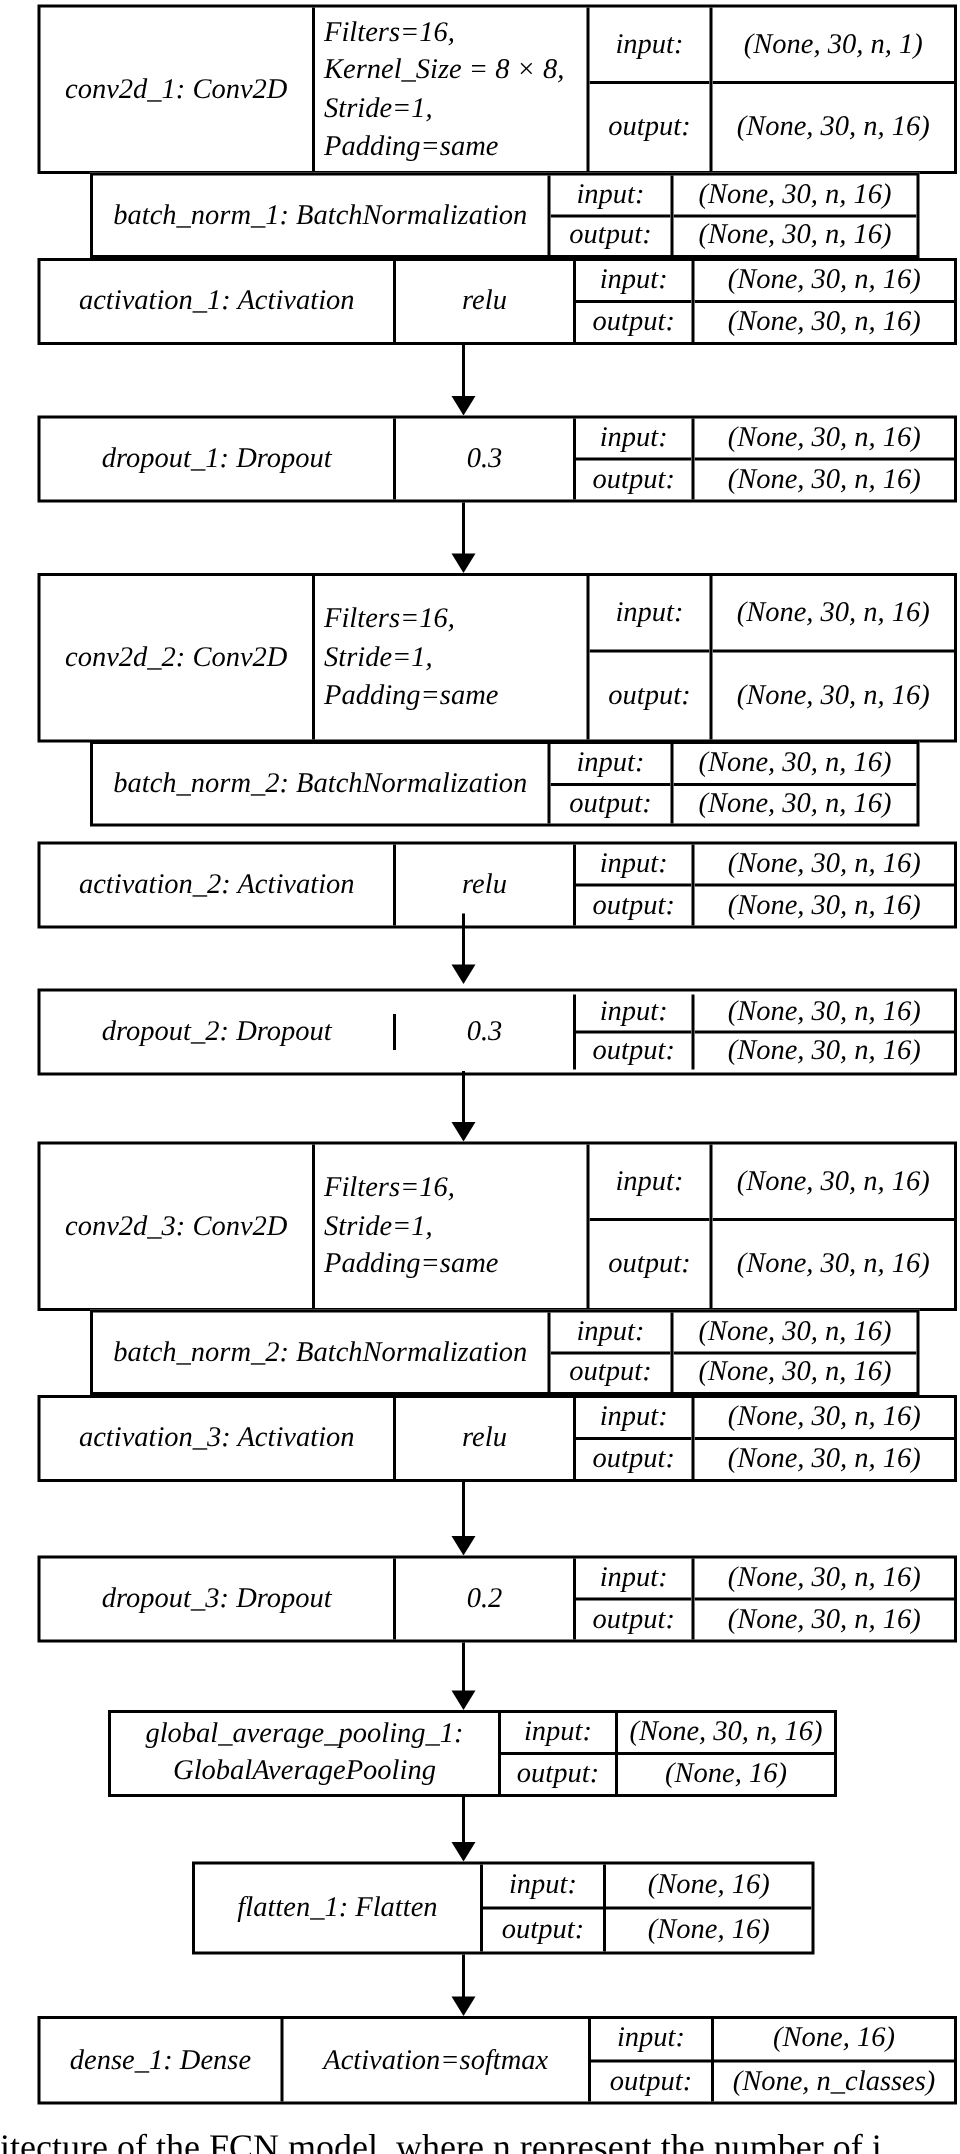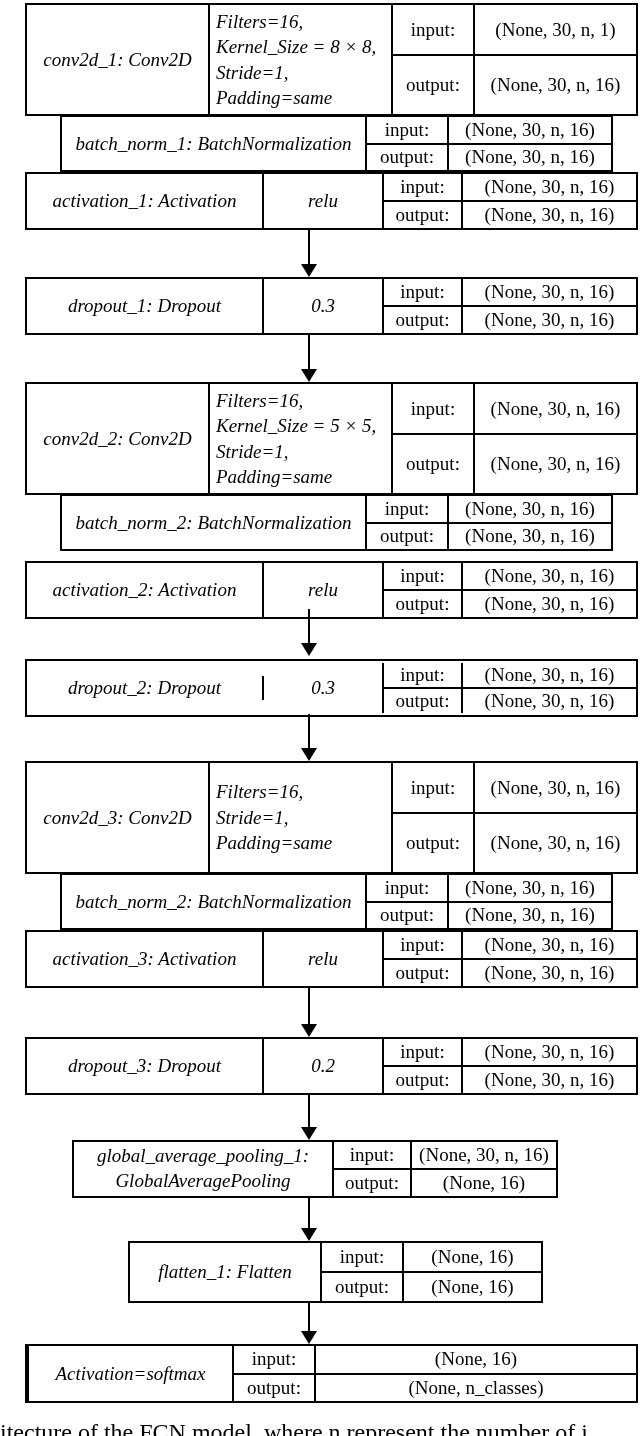--- a/index.html
+++ b/index.html
@@ -27,21 +27,21 @@
     overflow:hidden;
     font-style:italic;
   }
   .sep{border-left:2px solid #000;}
   .col{
     box-sizing:border-box;
     display:flex;flex-direction:column;
     overflow:hidden;
   }
   .col .in{border-bottom:2px solid #000;}
-  .col .in,.col .out{flex:1;display:flex;align-items:center;justify-content:center;box-sizing:border-box;}
+  .col .in,.col .out{flex:1;display:flex;align-items:center;justify-content:center;box-sizing:border-box;font-style:italic;}
 
   
   .row-conv{left:25px;width:613px;height:113px;}
   .row-conv .name{width:181px;}
   .row-conv .params{
     width:183px;
     display:flex;flex-direction:column;align-items:flex-start;justify-content:center;
     text-align:left;padding-left:6px;line-height:1.34;
   }
   .row-conv .io{width:82px;}
@@ -168,21 +168,20 @@
 
   <div class="arrow" style="top:335px;height:47px;">
     <div class="shaft"></div>
     <div class="head"></div>
   </div>
 
   <div class="layer row-conv" style="top:382px;">
     <div class="cell name">conv2d_2: Conv2D</div>
     <div class="cell params sep">
       <div>Filters=16,</div>
-      <div>Kernel_Size = 5 × 5,</div>
       <div>Stride=1,</div>
       <div>Padding=same</div>
     </div>
     <div class="col io sep">
       <div class="in">input:</div>
       <div class="out">output:</div>
     </div>
     <div class="col shape sep">
       <div class="in">(None, 30, n, 16)</div>
       <div class="out">(None, 30, n, 16)</div>
@@ -333,20 +332,21 @@
       <div class="out">(None, 16)</div>
     </div>
   </div>
 
   <div class="arrow" style="top:1303px;height:41px;">
     <div class="shaft"></div>
     <div class="head"></div>
   </div>
 
   <div class="layer row-dense" style="top:1344px;">
+    <div class="cell name">dense_1: Dense</div>
     <div class="cell value sep">Activation=softmax</div>
     <div class="col io sep">
       <div class="in">input:</div>
       <div class="out">output:</div>
     </div>
     <div class="col shape sep">
       <div class="in">(None, 16)</div>
       <div class="out">(None, n_classes)</div>
     </div>
   </div>

